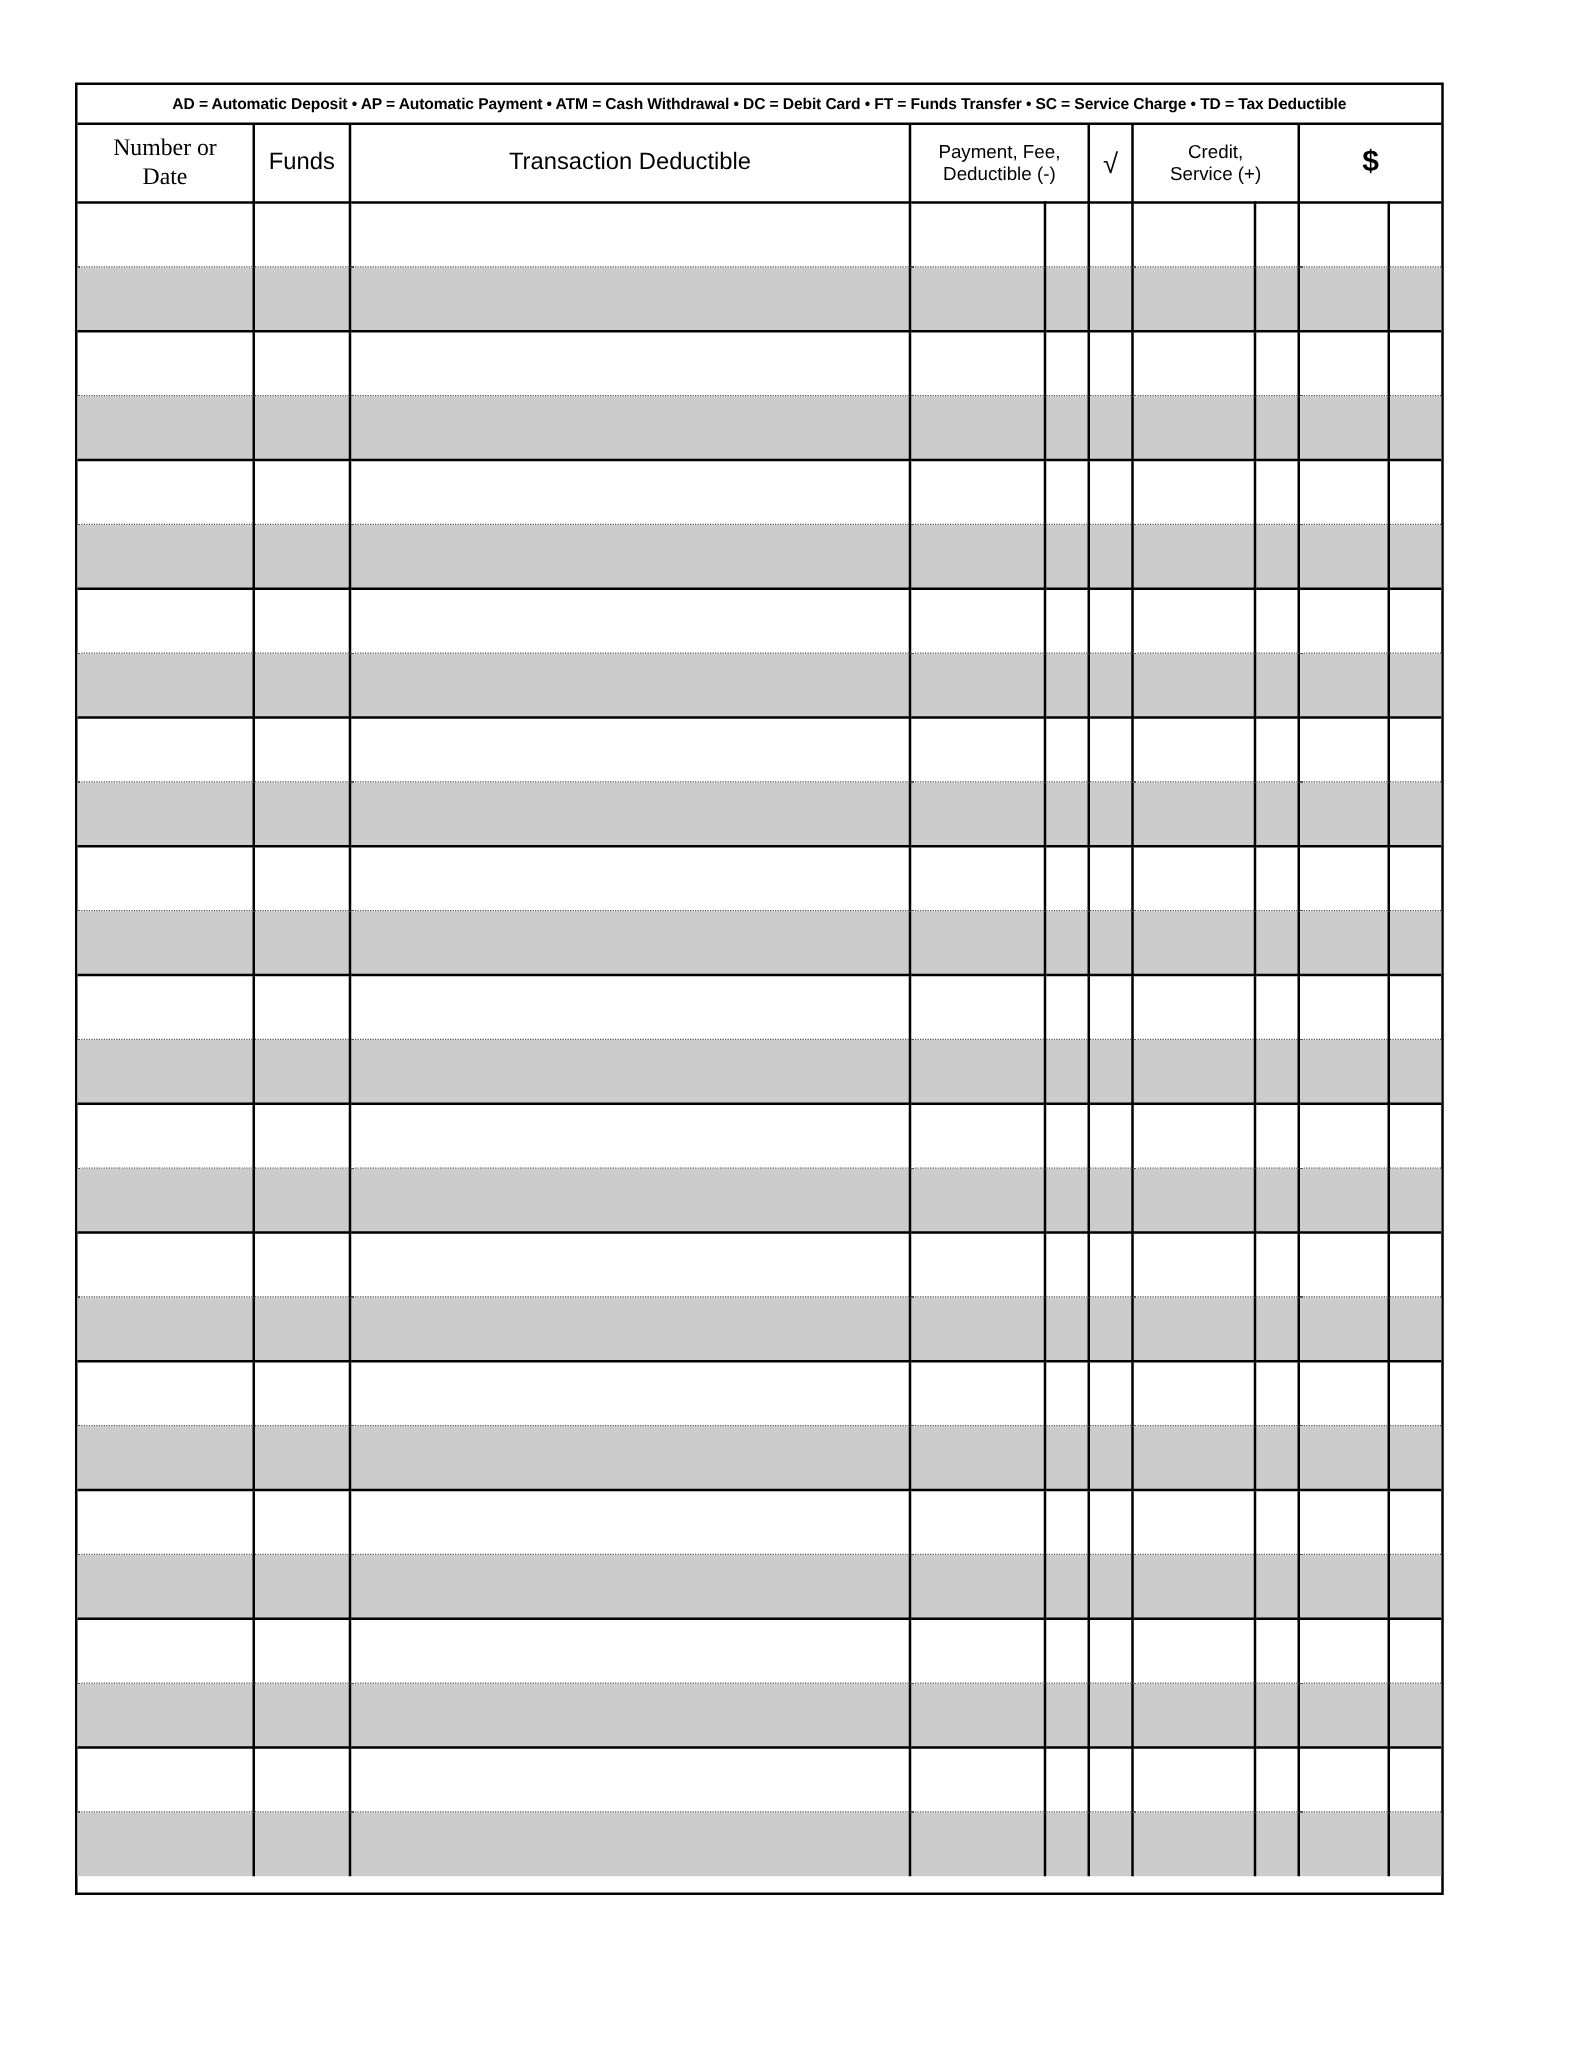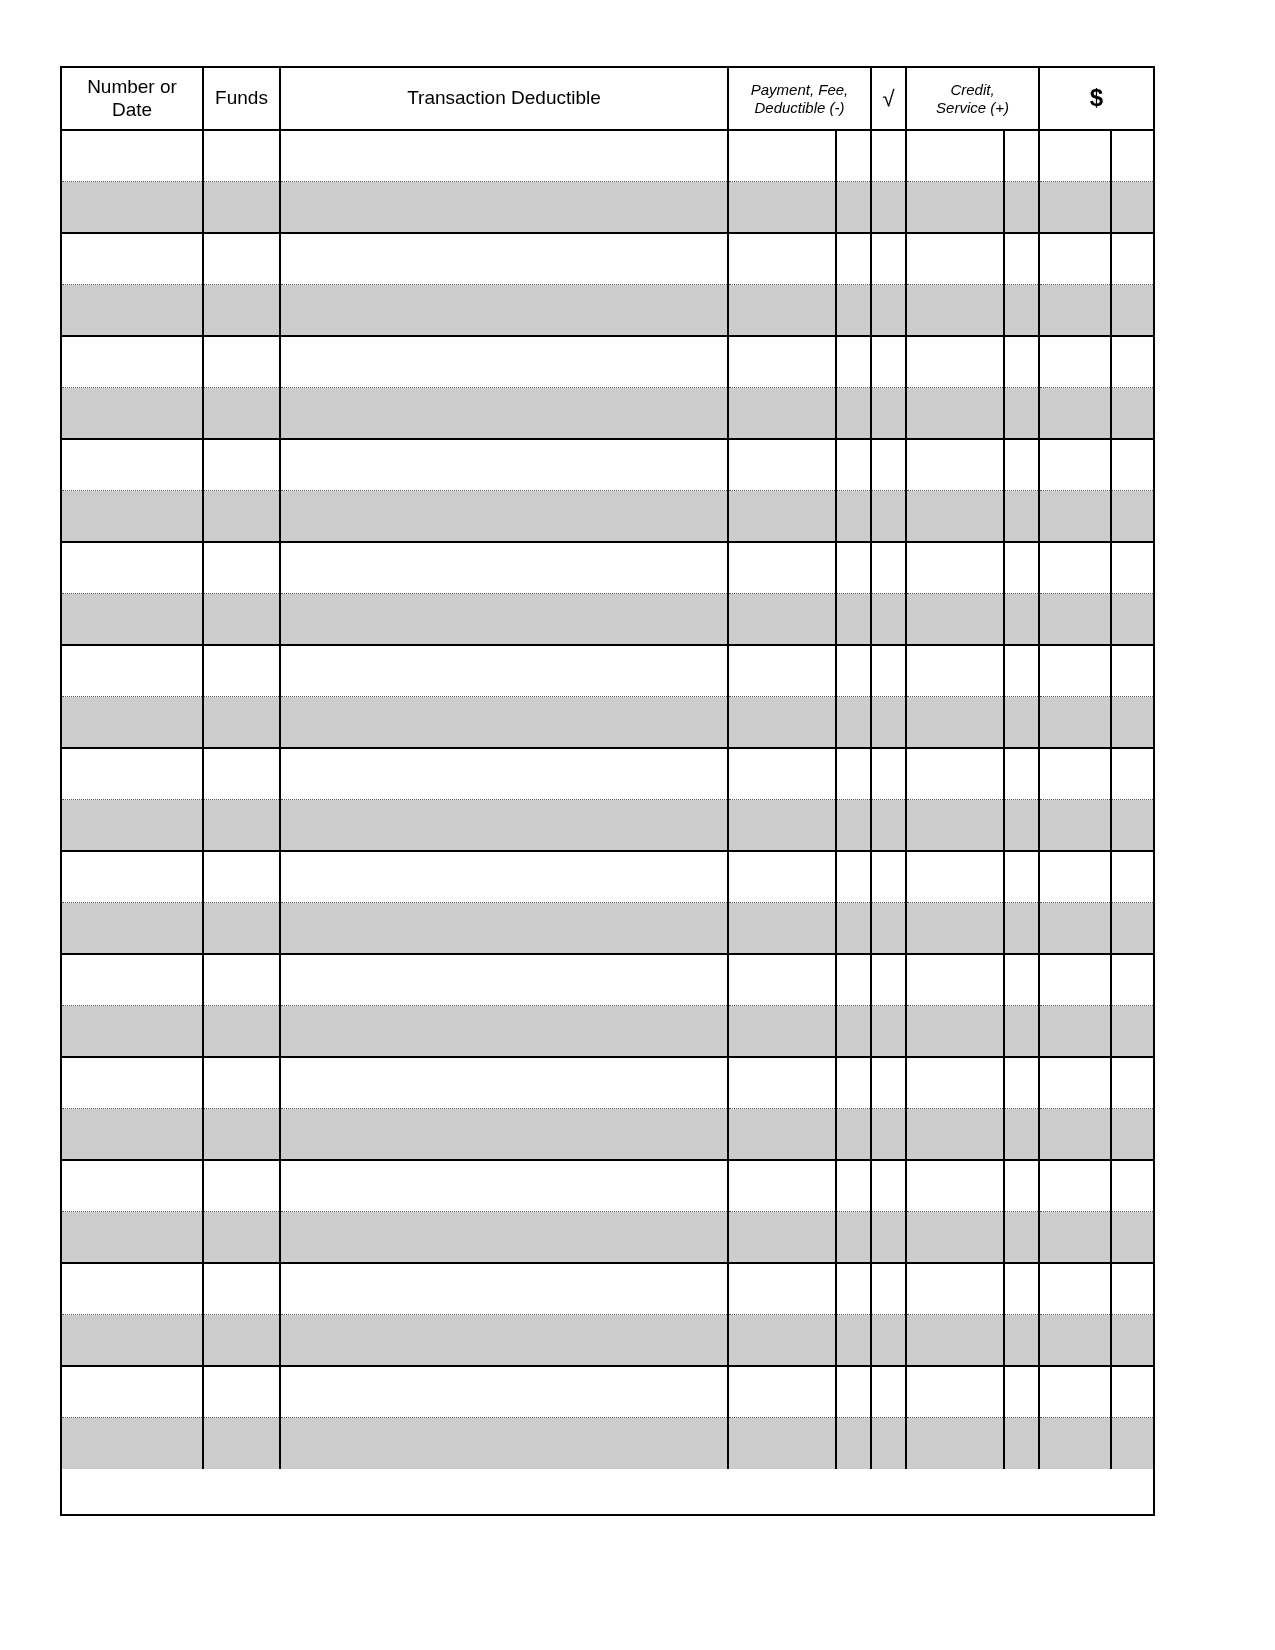--- a/index.html
+++ b/index.html
@@ -54,20 +54,21 @@
   }
   table.reg td, table.reg th {
     border-left: 2px solid #000000;
     border-right: 2px solid #000000;
     padding: 0;
     margin: 0;
     box-sizing: border-box;
   }
   table.reg th:first-child, table.reg td:first-child {
     border-left: none;
+    font-family: Liberation Serif, serif;
   }
   table.reg th:last-child, table.reg td:last-child {
     border-right: none;
   }
 
   
   col.c-num   { width: 141px; }
   col.c-date  { width: 77px;  }
   col.c-desc  { width: 448px; }
   col.c-pay   { width: 108px; }
@@ -80,36 +81,37 @@
 
   thead th {
     height: 62px;
     border-bottom: 2px solid #000000;
     vertical-align: middle;
     text-align: center;
     font-weight: normal;
     line-height: 1.18;
   }
   .h-big   { font-size: 19px; }
-  .h-small { font-size: 15px; font-style: italic; }
+  .h-small { font-size: 15px; }
   .h-dollar{ font-size: 24px; font-weight: bold; }
   .h-check { font-size: 22px; }
 
   tbody tr { height: 51.5px; }
   tbody tr.solid td  { border-bottom: 2px solid #000000; }
   tbody tr.dotted td { border-bottom: 1px dotted #555555; }
   tbody tr.shaded td { background: #cccccc; }
   tbody tr.last td   { border-bottom: none; }
 </style>
 </head>
 <body>
 
 <div class="page">
   <div class="register">
 
+    <div class="legend">AD = Automatic Deposit •  AP = Automatic Payment •  ATM = Cash Withdrawal • DC = Debit Card • FT = Funds Transfer • SC = Service Charge • TD = Tax Deductible</div>
 
     <table class="reg">
       <colgroup>
         <col class="c-num">
           <col class="c-date">
           <col class="c-desc">
         <col class="c-pay">
           <col class="c-pay2">
           <col class="c-check">
         <col class="c-dep">

